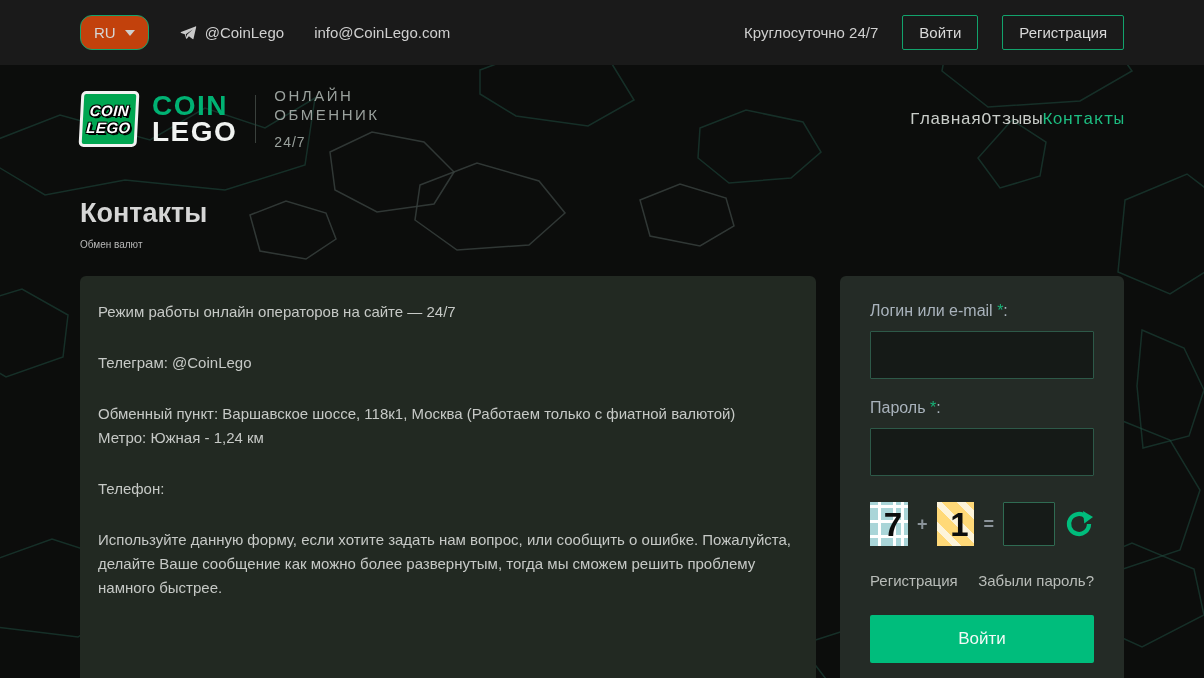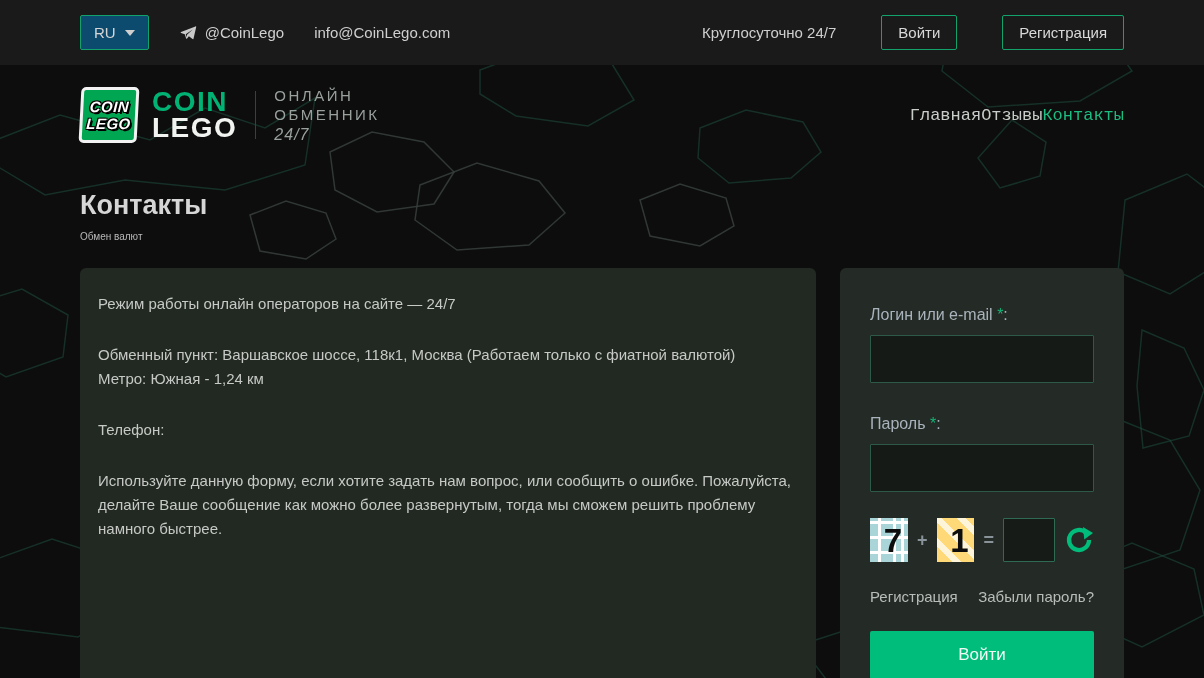--- a/index.html
+++ b/index.html
@@ -13,27 +13,27 @@
   .map-bg{position:absolute;top:0;left:0;width:1204px;height:678px;z-index:0;}
   
   .topbar{
     position:relative;z-index:3;height:65px;background:#1a1a1a;
     display:flex;align-items:center;
   }
   .container{width:1044px;margin:0 auto;}
   .topbar .container{display:flex;align-items:center;gap:30px;}
   .lang-btn{
     display:inline-flex;align-items:center;gap:9px;
-    background:#0c4a6e;border:1px solid #12a36c;color:#d6d6d6;
-    font-size:15px;padding:8px 13px;cursor:pointer;border-radius:2px;
+    background:#c2410c;border:1px solid #12a36c;color:#d6d6d6;
+    font-size:15px;padding:8px 13px;cursor:pointer;border-radius:12px;
   }
   .caret{width:0;height:0;border-left:5px solid transparent;border-right:5px solid transparent;border-top:6px solid #cfcfcf;display:inline-block;}
   .top-link{display:inline-flex;align-items:center;gap:8px;color:#cfcfcf;font-size:15px;text-decoration:none;cursor:pointer;}
   .top-text{color:#cfcfcf;font-size:15px;}
-  .topbar-right{margin-left:auto;display:flex;align-items:center;gap:45px;}
+  .topbar-right{margin-left:auto;display:flex;align-items:center;gap:24px;}
   .ghost-btn{
     background:transparent;border:1px solid #12a36c;color:#d9d9d9;
     font-size:15px;padding:8px 16px;cursor:pointer;border-radius:2px;
     font-family:inherit;
   }
   
   .header{position:relative;z-index:2;padding:21px 0 20px;}
   .header .container{display:flex;align-items:center;}
   .logo{display:flex;align-items:center;gap:14px;cursor:pointer;}
   .logo-badge{
@@ -42,41 +42,41 @@
     font-style:italic;font-weight:bold;line-height:17px;font-size:15px;color:#ffffff;
     letter-spacing:.5px;
     text-shadow:-1px -1px 0 #000,1px -1px 0 #000,-1px 1px 0 #000,1px 1px 0 #000,2px 2px 0 #000;
     transform:skewX(-3deg);
   }
   .logo-word{display:flex;flex-direction:column;line-height:26px;font-weight:bold;font-size:28px;letter-spacing:1.5px;}
   .logo-word .coin{color:#00b273;}
   .logo-word .lego{color:#f1f3f1;}
   .logo-sep{width:1px;height:48px;background:#3a403c;margin:0 4px;}
   .logo-tag{display:flex;flex-direction:column;color:#9aa19d;font-size:15px;letter-spacing:2.5px;line-height:19px;}
-  .logo-tag .t24{font-size:16px;letter-spacing:1px;margin-top:1px;font-style:italic;}
+  .logo-tag .t24{font-size:14px;letter-spacing:1px;margin-top:9px;}
   .nav{margin-left:auto;display:flex;align-items:flex-start;font-family:Liberation Mono, monospace;}
   .nav a{color:#c9cdc9;font-size:17px;text-decoration:none;cursor:pointer;}
   .nav a.active{color:#1dbd81;}
   
   .page-head{position:relative;z-index:2;margin-top:26px;}
   .page-title{font-size:27px;font-weight:bold;color:#d6d6d6;margin:0;}
   .breadcrumb{display:inline-block;margin-top:10px;font-size:10px;color:#b9b9b9;cursor:pointer;}
   
   .columns{position:relative;z-index:2;display:flex;gap:24px;margin-top:24px;align-items:flex-start;}
   .content-card{
     flex:1;background:#222922;border-radius:6px;padding:24px 18px 40px;min-height:402px;
   }
   .content-card p{
     margin:0 0 27px;font-size:15px;line-height:24px;color:#c6c9c6;white-space:pre-line;
   }
   .auth-card{
     width:284px;background:#242b26;border-radius:6px;padding:26px 30px 40px;box-sizing:border-box;min-height:402px;
   }
   .auth-title{font-size:23px;font-weight:bold;color:#d2d6d2;margin:0 0 24px;}
-  .field-label{font-size:16px;color:#a9b3bc;margin-bottom:11px;margin-top:12px;}
+  .field-label{font-size:16px;color:#a9b3bc;margin-bottom:11px;}
   .star{color:#17b377;}
   .text-input{
     width:100%;box-sizing:border-box;height:48px;background:#151a17;
     border:1px solid #2d5948;border-radius:1px;color:#d6d6d6;font-size:15px;padding:0 10px;
     margin-bottom:20px;outline:none;font-family:inherit;
   }
   
   .captcha-row{display:flex;align-items:center;gap:9px;margin-top:6px;}
   .cap-tile{width:50px;height:44px;position:relative;display:flex;align-items:center;justify-content:center;overflow:hidden;}
   .cap-tile.grid{
@@ -184,20 +184,21 @@
 
 <div class="container page-head">
   <h1 class="page-title">Контакты</h1>
   <span class="breadcrumb">Обмен валют</span>
 </div>
 
 <div class="container columns">
 
   <div class="content-card">
     <p>Режим работы онлайн операторов на сайте — 24/7</p>
+    <p>Телеграм: @CoinLego</p>
     <p>Обменный пункт: Варшавское шоссе, 118к1, Москва (Работаем только с фиатной валютой)
 Метро: Южная - 1,24 км</p>
     <p>Телефон:</p>
     <p>Используйте данную форму, если хотите задать нам вопрос, или сообщить о ошибке. Пожалуйста, делайте Ваше сообщение как можно более развернутым, тогда мы сможем решить проблему намного быстрее.</p>
   </div>
 
   <div class="auth-card">
 
     <div class="field-label">
       <span>Логин или e-mail</span>

